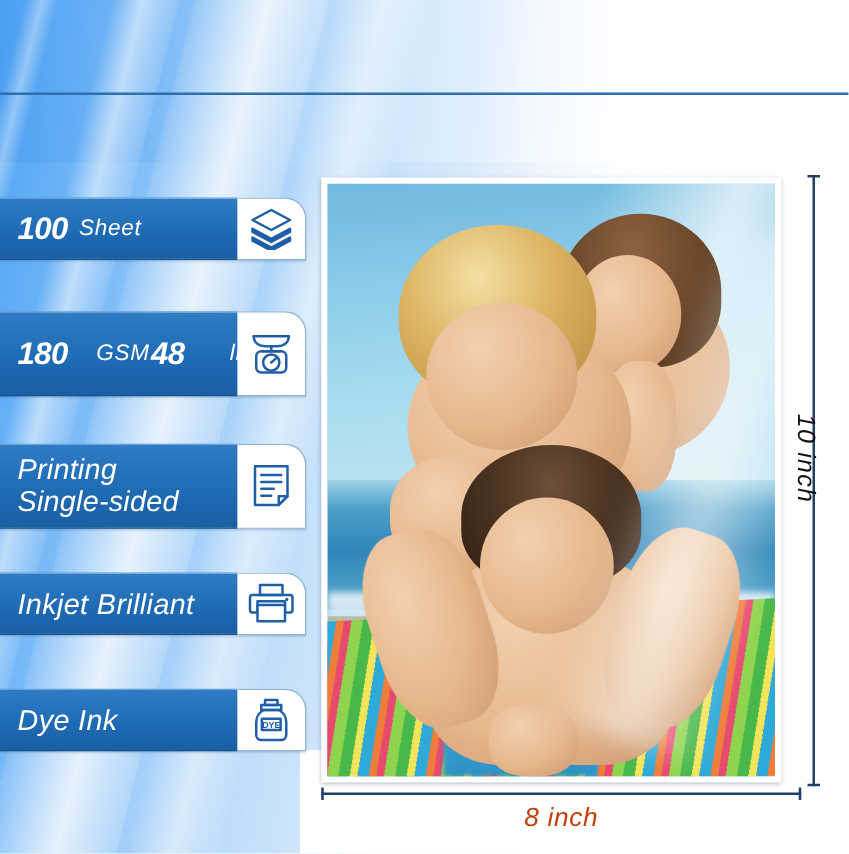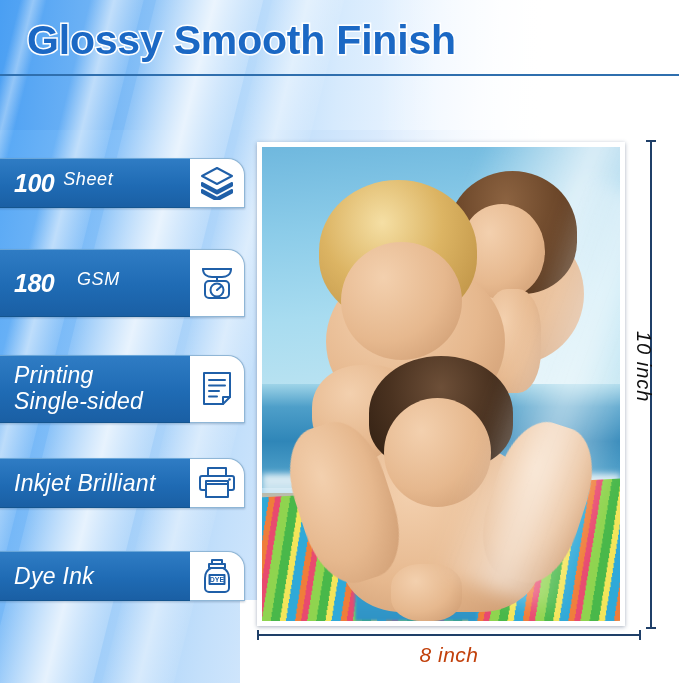--- a/index.html
+++ b/index.html
@@ -155,21 +155,21 @@
     font-weight: 400;
     font-size: 18px;
     letter-spacing: 0.6px;
   }
   .f-text-single {
     font-weight: 400;
     font-size: 23px;
     letter-spacing: 0.3px;
     white-space: nowrap;
   }
-  .f-row-line { display: flex; align-items: flex-start; gap: 9px; }
+  .f-row-line { display: flex; align-items: center; gap: 9px; }
   .f-two-line { display: flex; flex-direction: row; gap: 1px; }
   .f-two-line .f-row-line .f-num { min-width: 54px; }
   .f-wrap-2 {
     font-weight: 400;
     font-size: 23px;
     letter-spacing: 0.2px;
     line-height: 1.12;
   }
 
   #feature-0 { top: 158px; height: 50px; }
@@ -346,21 +346,20 @@
 
   <div class="bg-base"></div>
   <div class="bg-top-tint"></div>
   <div class="swoosh sw4"></div>
   <div class="swoosh sw1"></div>
   <div class="swoosh sw2"></div>
   <div class="swoosh sw3"></div>
   <div class="bg-right-fade"></div>
   <div class="bg-bottom-white"></div>
 
-  <div class="title">Glossy Smooth Finish</div>
   <div class="title-divider"></div>
 
   <div class="feature" id="feature-0">
     <div class="feature-bar">
       <div class="f-row-line">
         <span class="f-num">100</span>
         <span class="f-label">Sheet</span>
       </div>
     </div>
     <div class="feature-icon">
@@ -371,20 +370,24 @@
       </svg>
     </div>
   </div>
 
   <div class="feature" id="feature-1">
     <div class="feature-bar">
       <div class="f-two-line">
         <div class="f-row-line">
           <span class="f-num">180</span>
           <span class="f-label">GSM</span>
+        </div>
+        <div class="f-row-line">
+          <span class="f-num">48</span>
+          <span class="f-label">lb</span>
         </div>
       </div>
     </div>
     <div class="feature-icon">
       <svg width="38" height="36" viewBox="0 0 38 36" fill="none" stroke="#1f5fa8" stroke-width="2" stroke-linecap="round" stroke-linejoin="round">
         <path d="M5 4 C5 10 10 12 14 12 L24 12 C28 12 33 10 33 4"></path>
         <path d="M5 4 L33 4"></path>
         <path d="M19 12 L19 16"></path>
         <path d="M12 16 L26 16"></path>
         <rect x="7" y="16" width="24" height="17" rx="4"></rect>

